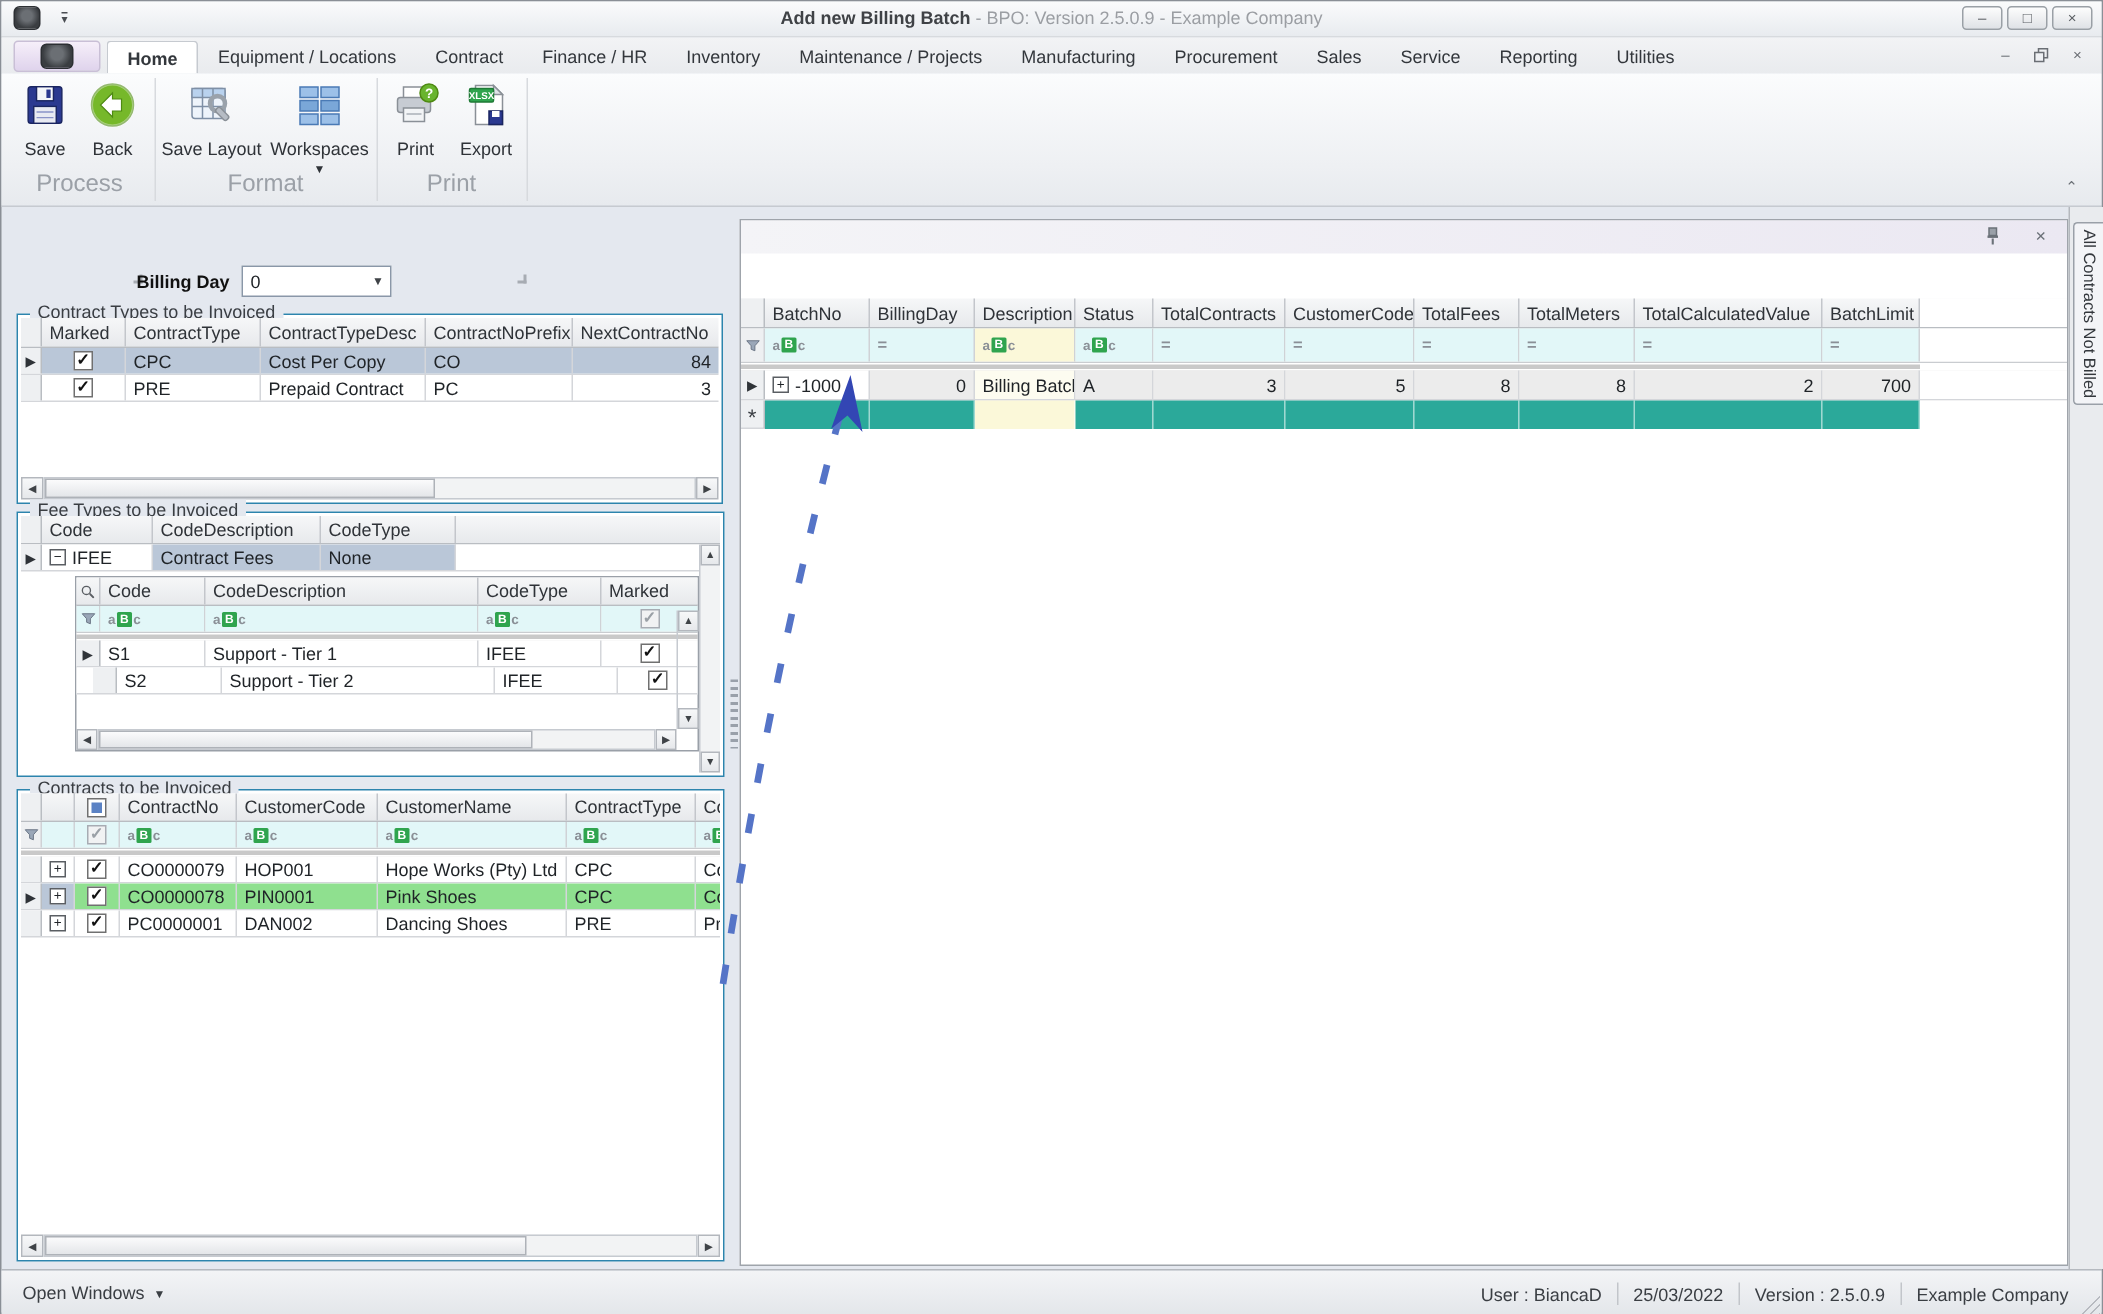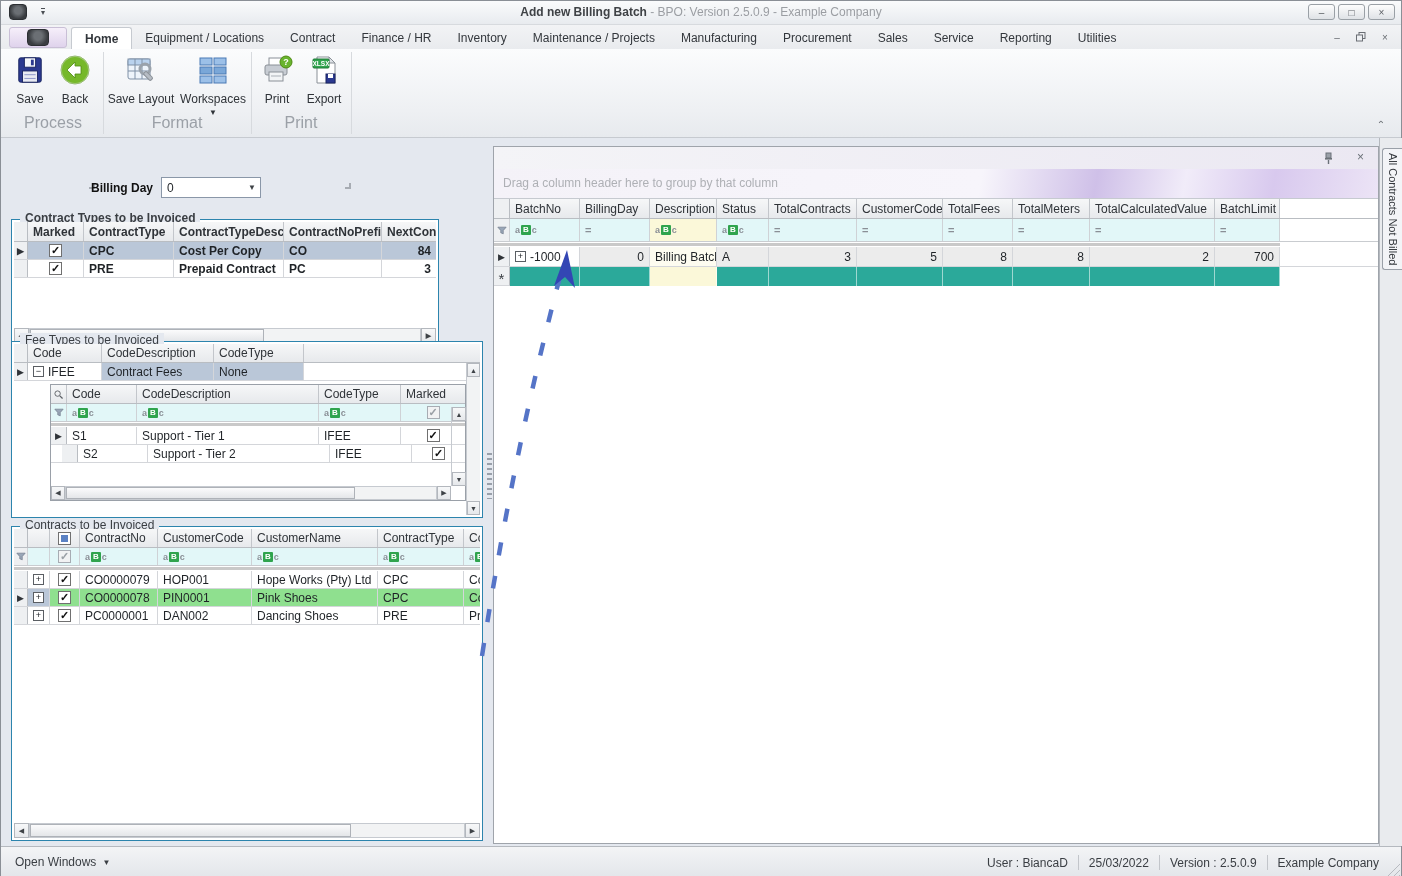--- a/index.html
+++ b/index.html
@@ -246,21 +246,21 @@
   </div>
 
   <div class="abs flex" style="left:90px;top:176px;gap:8px;">
     <span style="font-size:12px;font-weight:bold;color:#111;">Billing Day</span>
     <div class="combo" style="width:100px;">
       <span class="val">0</span>
       <span class="arr">▼</span>
     </div>
   </div>
 
-  <div class="groupbox" style="left:10px;top:218px;width:428px;height:127px;font-weight:bold;">
+  <div class="groupbox" style="left:10px;top:208px;width:471px;height:127px;">
     <div class="gb-title">Contract Types to be Invoiced</div>
     <div class="abs" style="left:2px;top:2px;right:2px;bottom:2px;background:#fff;">
       <div class="hrow" style="height:20px;">
         <div class="ind" style="width:14px;flex:none;"></div>
         <div class="gh" style="width:56px;flex:none;">Marked</div>
         <div class="gh" style="width:90px;flex:none;">ContractType</div>
         <div class="gh" style="width:110px;flex:none;">ContractTypeDesc</div>
         <div class="gh" style="width:98px;flex:none;">ContractNoPrefix</div>
         <div class="gh" style="flex:1;border-right:none;">NextContractNo</div>
       </div>
@@ -502,23 +502,20 @@
     <div class="dock-cap">
       <div class="abs" style="right:44px;top:4px;">
         <svg width="11" height="13" viewBox="0 0 11 13">
             <rect x="3" y="1" width="5" height="5" fill="#9aa0a8" stroke="#6b7178"></rect>
             <rect x="2" y="6" width="7" height="1.6" fill="#6b7178"></rect>
             <line x1="5.5" y1="8" x2="5.5" y2="12" stroke="#6b7178" stroke-width="1.4"></line>
           </svg>
       </div>
       <div class="abs" style="right:14px;top:3px;font-size:12px;color:#6b7178;">×</div>
     </div>
-    <div class="band">
-      <span class="hint">Drag a column header here to group by that column</span>
-    </div>
 
     <div class="hrow abs" style="left:0;top:52px;width:100%;height:20px;">
       <div class="ind" style="width:16px;flex:none;"></div>
       <div class="gh" style="width:70px;flex:none;">BatchNo</div>
       <div class="gh" style="width:70px;flex:none;">BillingDay</div>
       <div class="gh" style="width:67px;flex:none;">Description</div>
       <div class="gh" style="width:52px;flex:none;">Status</div>
       <div class="gh" style="width:88px;flex:none;">TotalContracts</div>
       <div class="gh" style="width:86px;flex:none;">CustomerCode</div>
       <div class="gh" style="width:70px;flex:none;">TotalFees</div>

